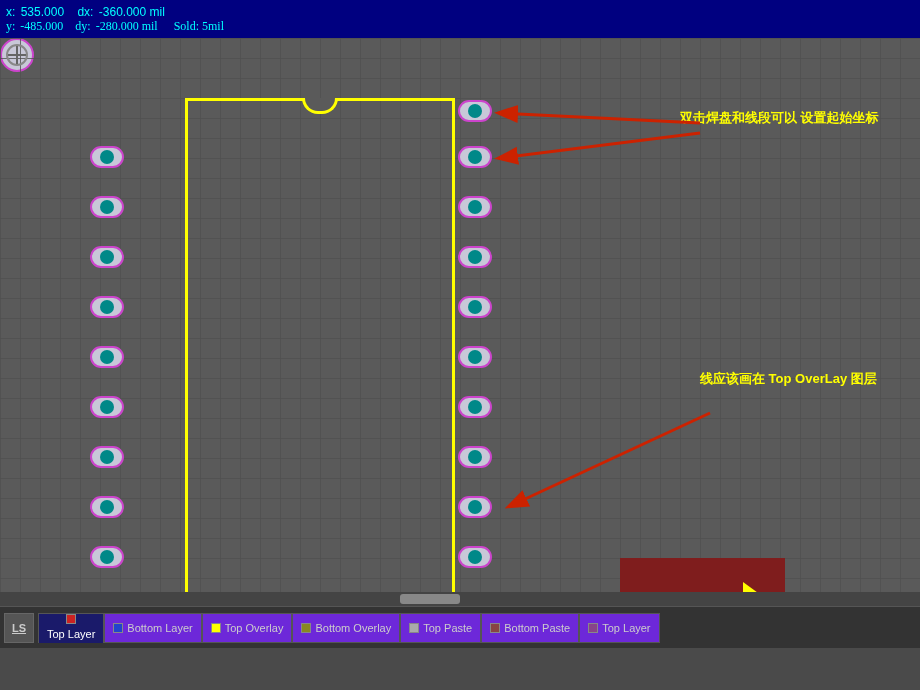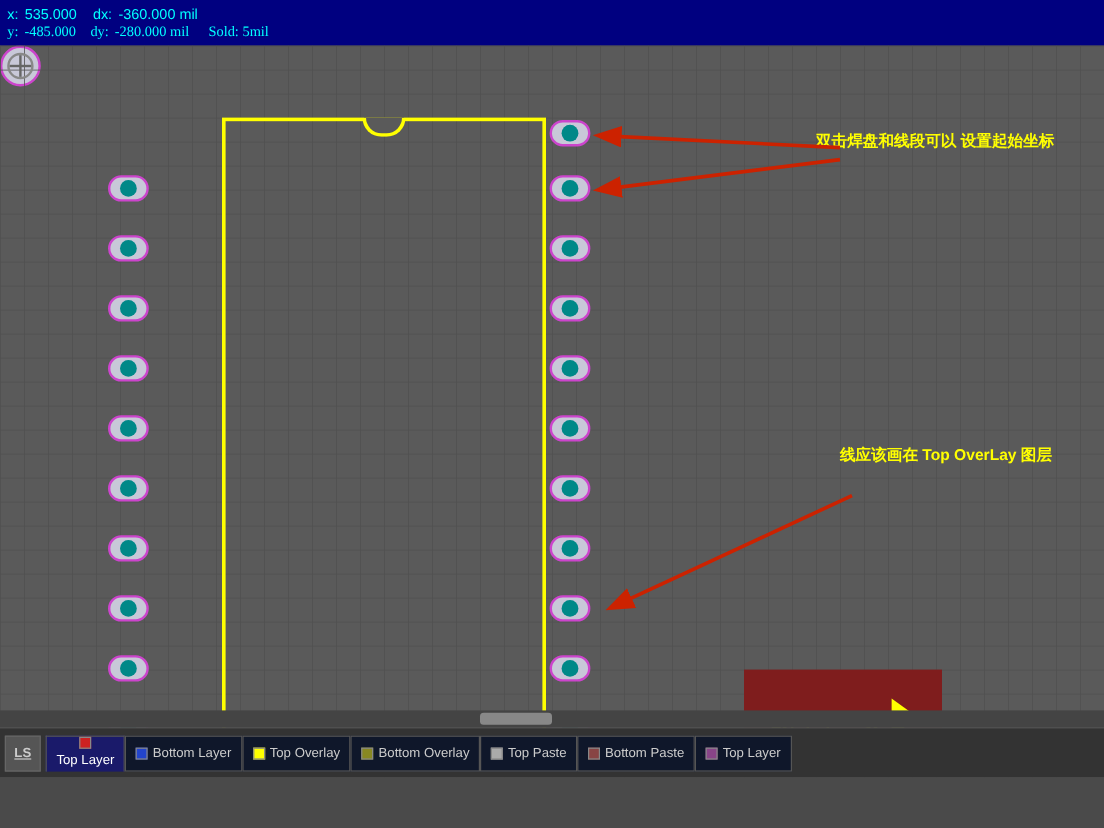--- a/index.html
+++ b/index.html
@@ -161,21 +161,21 @@
 
     .tab-item {
       height: 30px;
       display: flex;
       align-items: center;
       gap: 4px;
       padding: 0 8px;
       color: #ccc;
       font-size: 11px;
       border: 1px solid #555;
-      background: #0f172a;
+      background: #6d28d9;
       cursor: pointer;
       white-space: nowrap;
     }
 
     .tab-item.active {
       background: #1a1a6a;
       color: #fff;
       border-bottom: none;
       flex-direction: column;
     }

